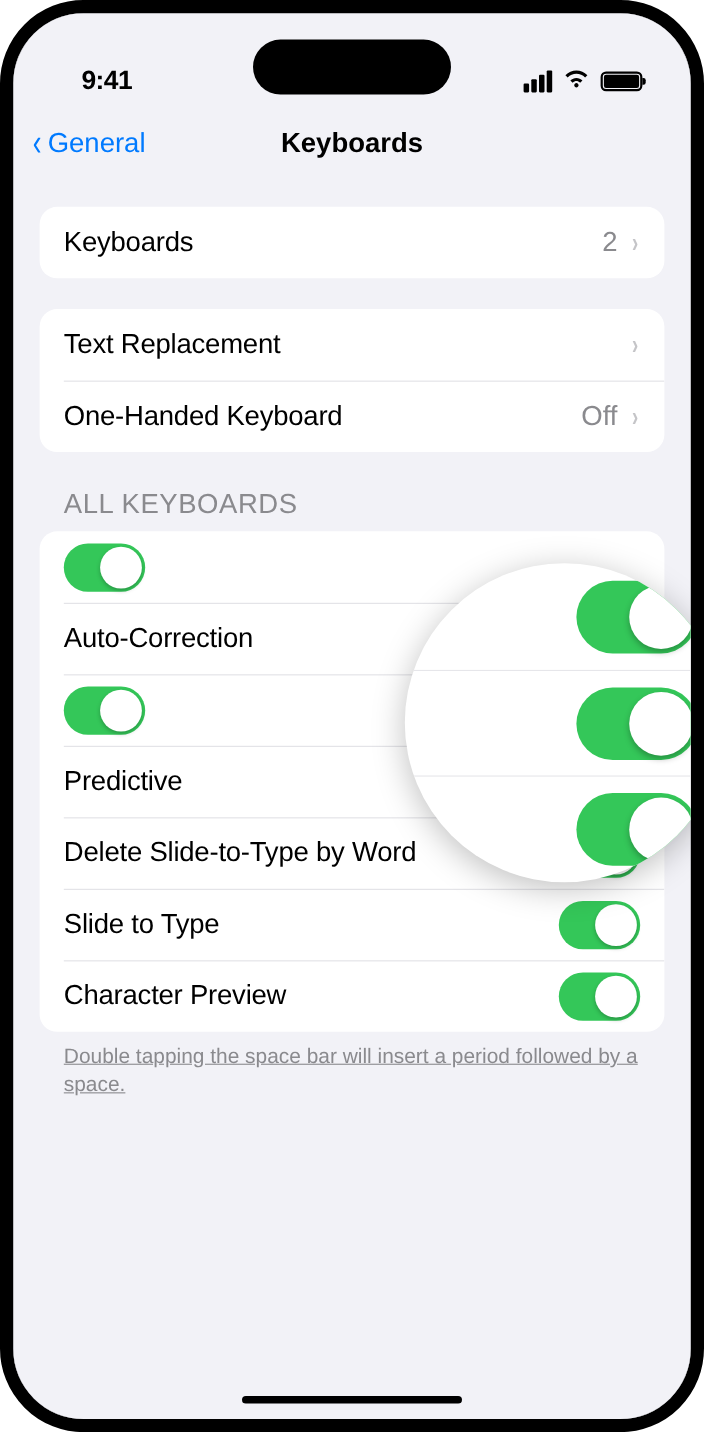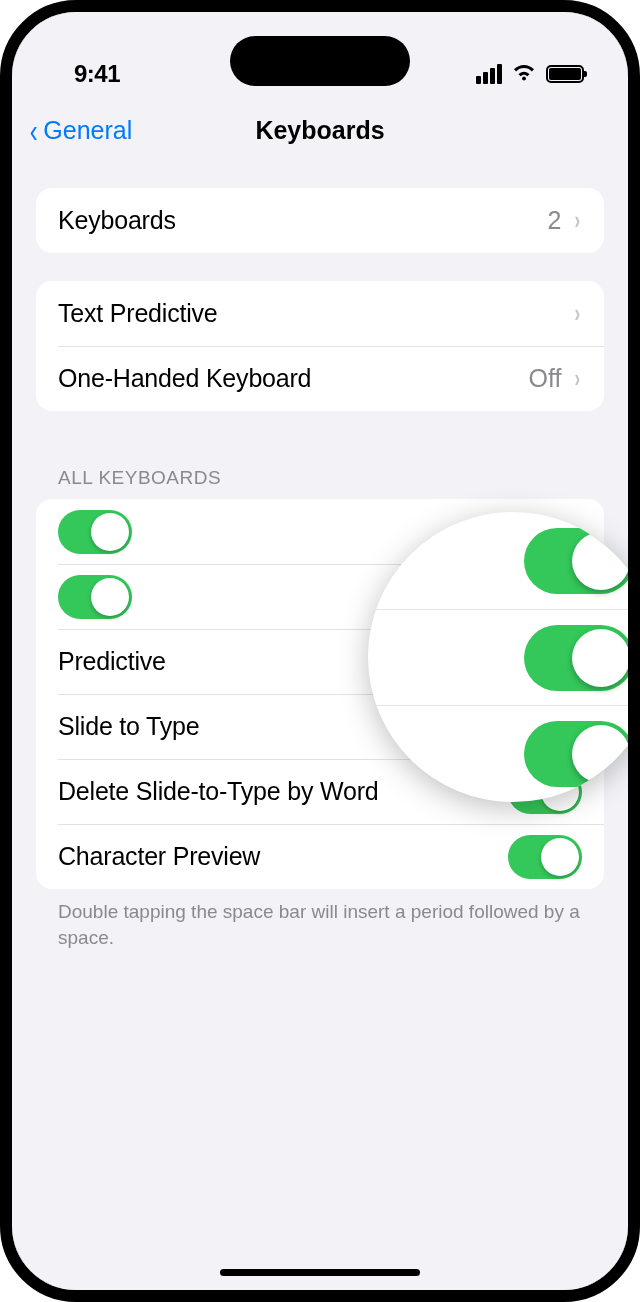--- a/index.html
+++ b/index.html
@@ -145,32 +145,33 @@
     .content {
       padding: 0 24px;
     }
     .group {
       background: #fff;
       border-radius: 16px;
       margin-top: 28px;
       overflow: hidden;
     }
     .group-header {
-      font-size: 19px;
+      font-size: 25px;
       color: #8a8a8e;
       letter-spacing: 0.5px;
       padding: 0 22px 10px;
-      margin-top: 56px;
+      margin-top: 33px;
       text-transform: uppercase;
     }
     .group-footer {
       font-size: 19px;
       color: #8a8a8e;
       padding: 10px 22px 0;
       line-height: 1.35;
+      text-decoration: underline;
     }
     .group.tight { margin-top: 0; }
     .row {
       display: flex;
       align-items: center;
       min-height: 65px;
       padding: 0 22px;
       position: relative;
     }
     .row + .row::before {
@@ -322,56 +323,62 @@
       <div class="group">
         <div class="row">
           <div class="row-label">Keyboards</div>
           <div class="row-value">2</div>
           <div class="chevron">›</div>
         </div>
       </div>
 
       <div class="group">
         <div class="row">
-          <div class="row-label">Text Predictive</div>
+          <div class="row-label">Text Replacement</div>
           <div class="chevron">›</div>
         </div>
         <div class="row">
           <div class="row-label">One-Handed Keyboard</div>
           <div class="row-value">Off</div>
           <div class="chevron">›</div>
         </div>
       </div>
 
       <div class="group-header">ALL KEYBOARDS</div>
       <div class="group tight">
         <div class="row">
           <div class="toggle">
               <div class="toggle-knob"></div>
             </div>
         </div>
         <div class="row">
+          <div class="row-label">Auto-Correction</div>
+          <div class="toggle">
+              <div class="toggle-knob"></div>
+            </div>
+        </div>
+        <div class="row">
           <div class="toggle">
               <div class="toggle-knob"></div>
             </div>
         </div>
         <div class="row">
           <div class="row-label">Predictive</div>
           <div class="toggle">
               <div class="toggle-knob"></div>
             </div>
         </div>
         <div class="row">
+          <div class="row-label">Delete Slide-to-Type by Word</div>
+          <div class="toggle">
+              <div class="toggle-knob"></div>
+            </div>
+        </div>
+        <div class="row">
           <div class="row-label">Slide to Type</div>
-          <div class="toggle">
-              <div class="toggle-knob"></div>
-            </div>
-        </div>
-        <div class="row">
-          <div class="row-label">Delete Slide-to-Type by Word</div>
           <div class="toggle">
               <div class="toggle-knob"></div>
             </div>
         </div>
         <div class="row">
           <div class="row-label">Character Preview</div>
           <div class="toggle">
               <div class="toggle-knob"></div>
             </div>
         </div>

